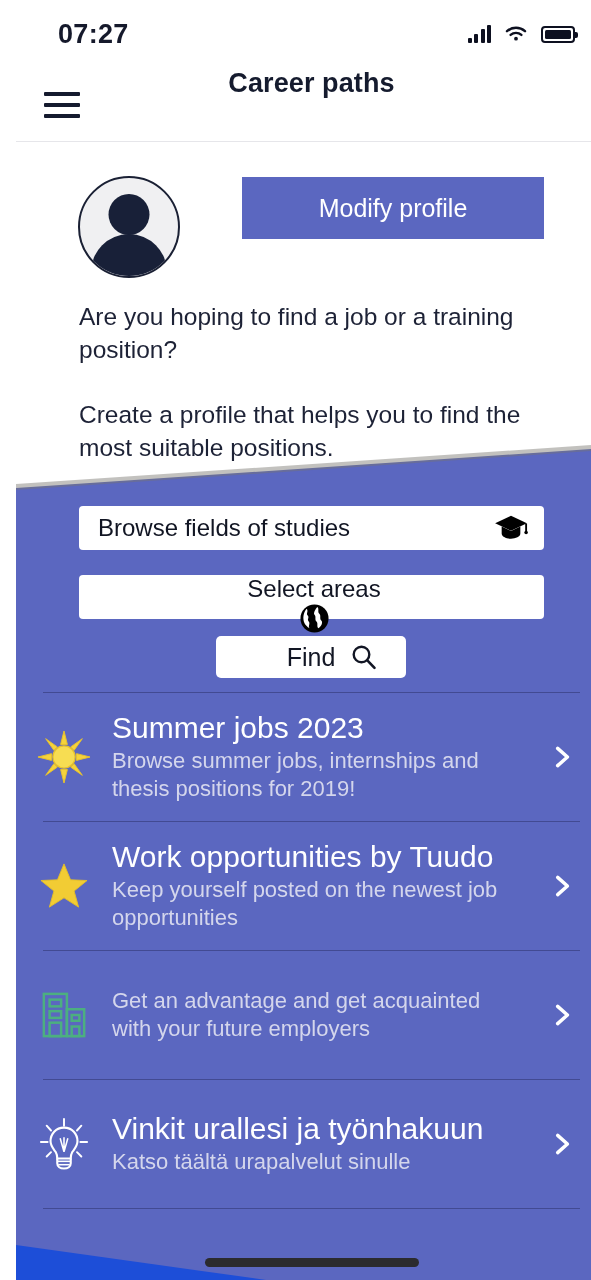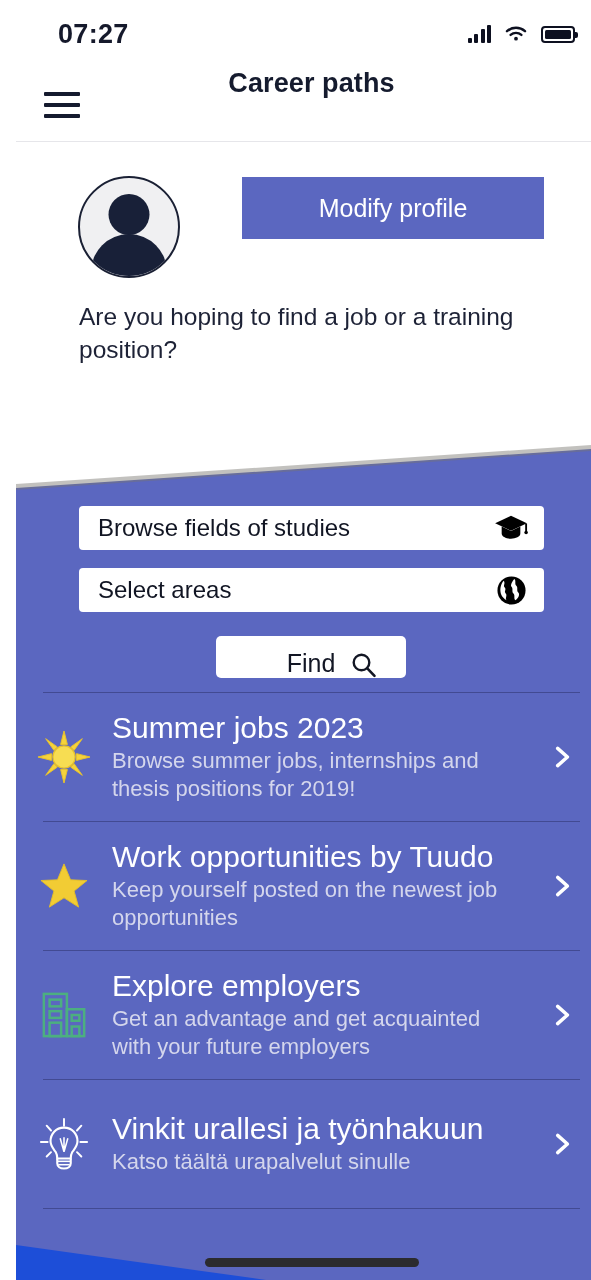--- a/index.html
+++ b/index.html
@@ -137,31 +137,31 @@
   
   .select-field {
     position:absolute; left:63px;
     width:465px; height:44px;
     background:#ffffff; border-radius:4px;
     display:flex; align-items:center;
     padding:0 14px 0 19px;
     cursor:pointer;
   }
   .select-field.first { top:64px; }
-  .select-field.second { top:126px; }
+  .select-field.second { top:133px;flex-direction:column; }
   .select-label {
     flex:1; font-size:24px; color:#111523;
   }
   .select-icon { width:38px; height:38px; display:flex; align-items:center; justify-content:center; }
 
   .find-btn {
     position:absolute; left:200px; top:194px;
     width:190px; height:42px;
     background:#ffffff; border:none; border-radius:5px;
-    display:flex; align-items:flex-end; justify-content:center;
+    display:flex; align-items:center; justify-content:center;
     gap:16px; cursor:pointer;
     padding-left:42px;
   }
   .find-label { font-size:25px; color:#121624; font-family:"Liberation Sans", sans-serif; }
 
   
   .list { position:absolute; left:0; top:250px; width:591px; }
   .divider {
     height:1px; background:rgba(36,40,92,0.45);
     margin:0 27px;
@@ -239,20 +239,21 @@
   <div class="white-section">
     <div class="profile-row">
       <div class="avatar">
         <div class="head"></div>
           <div class="body"></div>
       </div>
       <button class="modify-btn">Modify profile</button>
     </div>
     <div class="intro">
       <p class="first">Are you hoping to find a job or a training position?</p>
+      <p class="second">Create a profile that helps you to find the most suitable positions.</p>
     </div>
   </div>
 
   <div class="diag-shadow"></div>
   <div class="purple-panel"></div>
 
   <div class="panel-inner">
 
     <div class="select-field first">
       <div class="select-label">Browse fields of studies</div>
@@ -345,21 +346,20 @@
               <rect x="28" y="20" width="18" height="28"></rect>
               <rect x="10" y="10" width="12" height="7"></rect>
               <rect x="10" y="22" width="12" height="7"></rect>
               <rect x="33" y="26" width="8" height="6"></rect>
               <rect x="10" y="34" width="12" height="14"></rect>
               <rect x="33" y="38" width="8" height="10"></rect>
             </g>
           </svg>
         </div>
         <div class="row-text">
-          <div class="row-title">Explore employers</div>
           <div class="row-sub">Get an advantage and get acquainted with your future employers</div>
         </div>
         <div class="chevron">
           <svg viewBox="0 0 24 24" width="26" height="26">
             <polyline points="8,4 17,12 8,20" fill="none" stroke="#ffffff" stroke-width="3.2" stroke-linecap="round" stroke-linejoin="round"></polyline>
           </svg>
         </div>
       </div>
 
       <div class="divider"></div>

